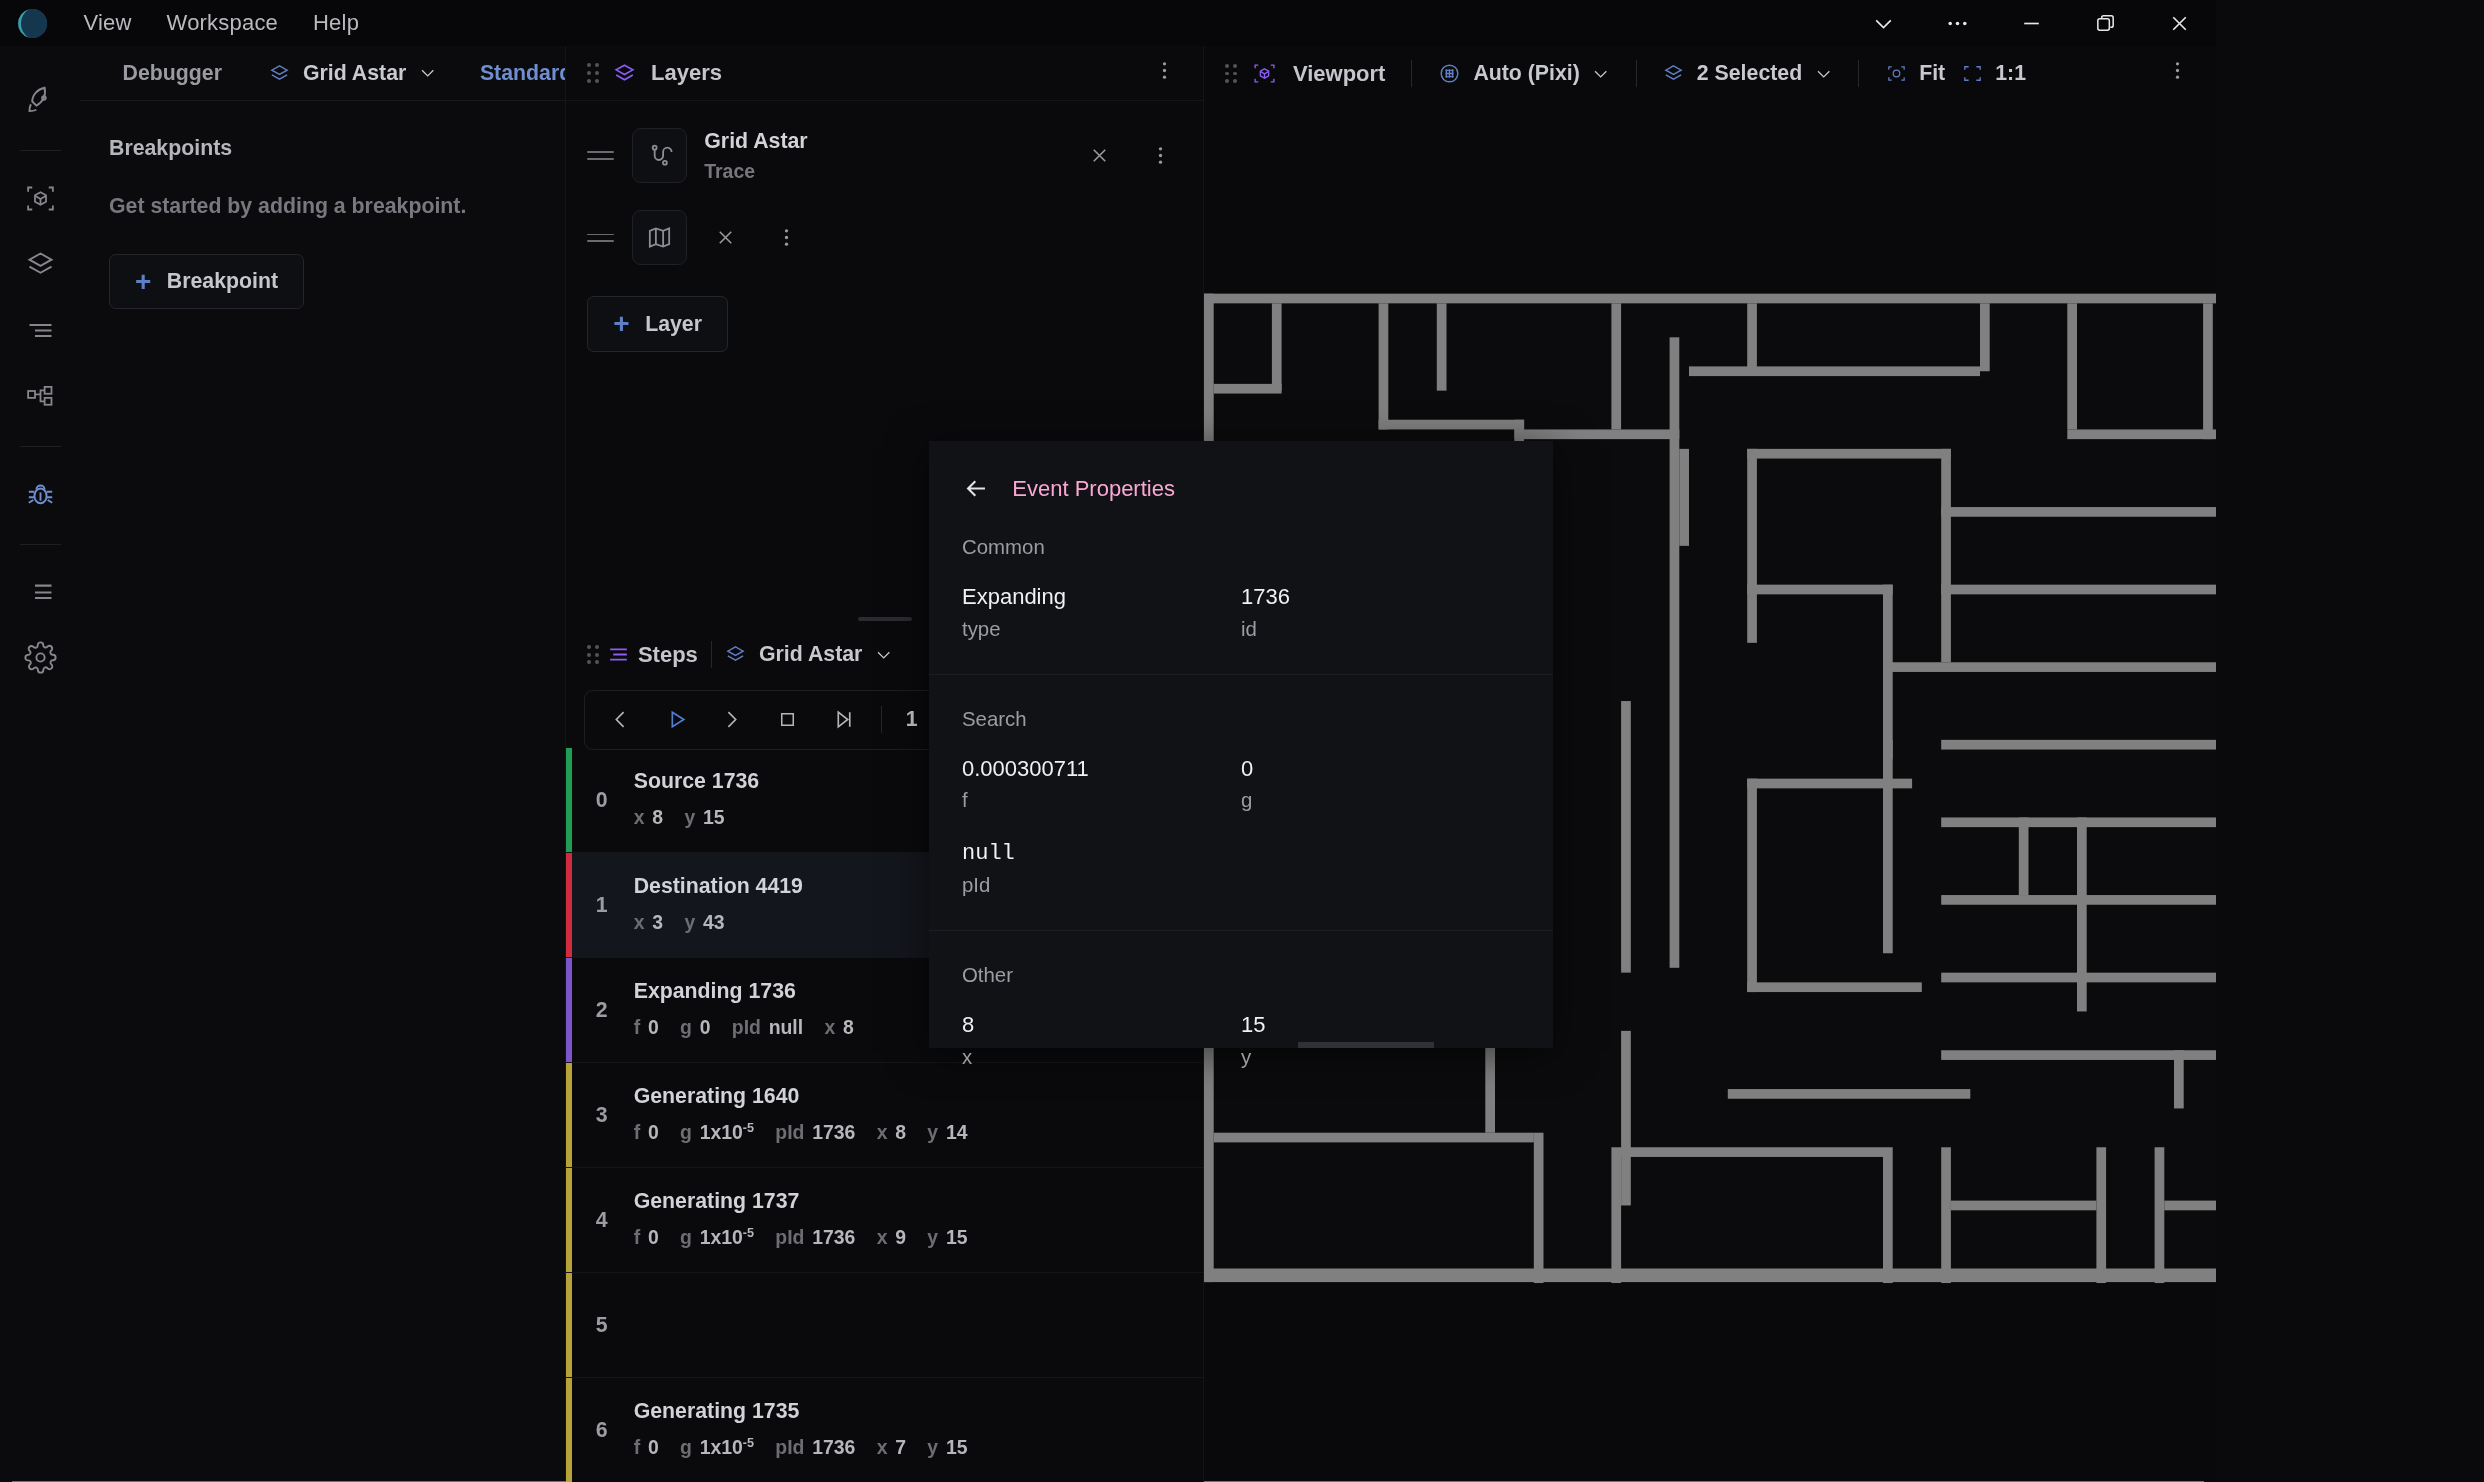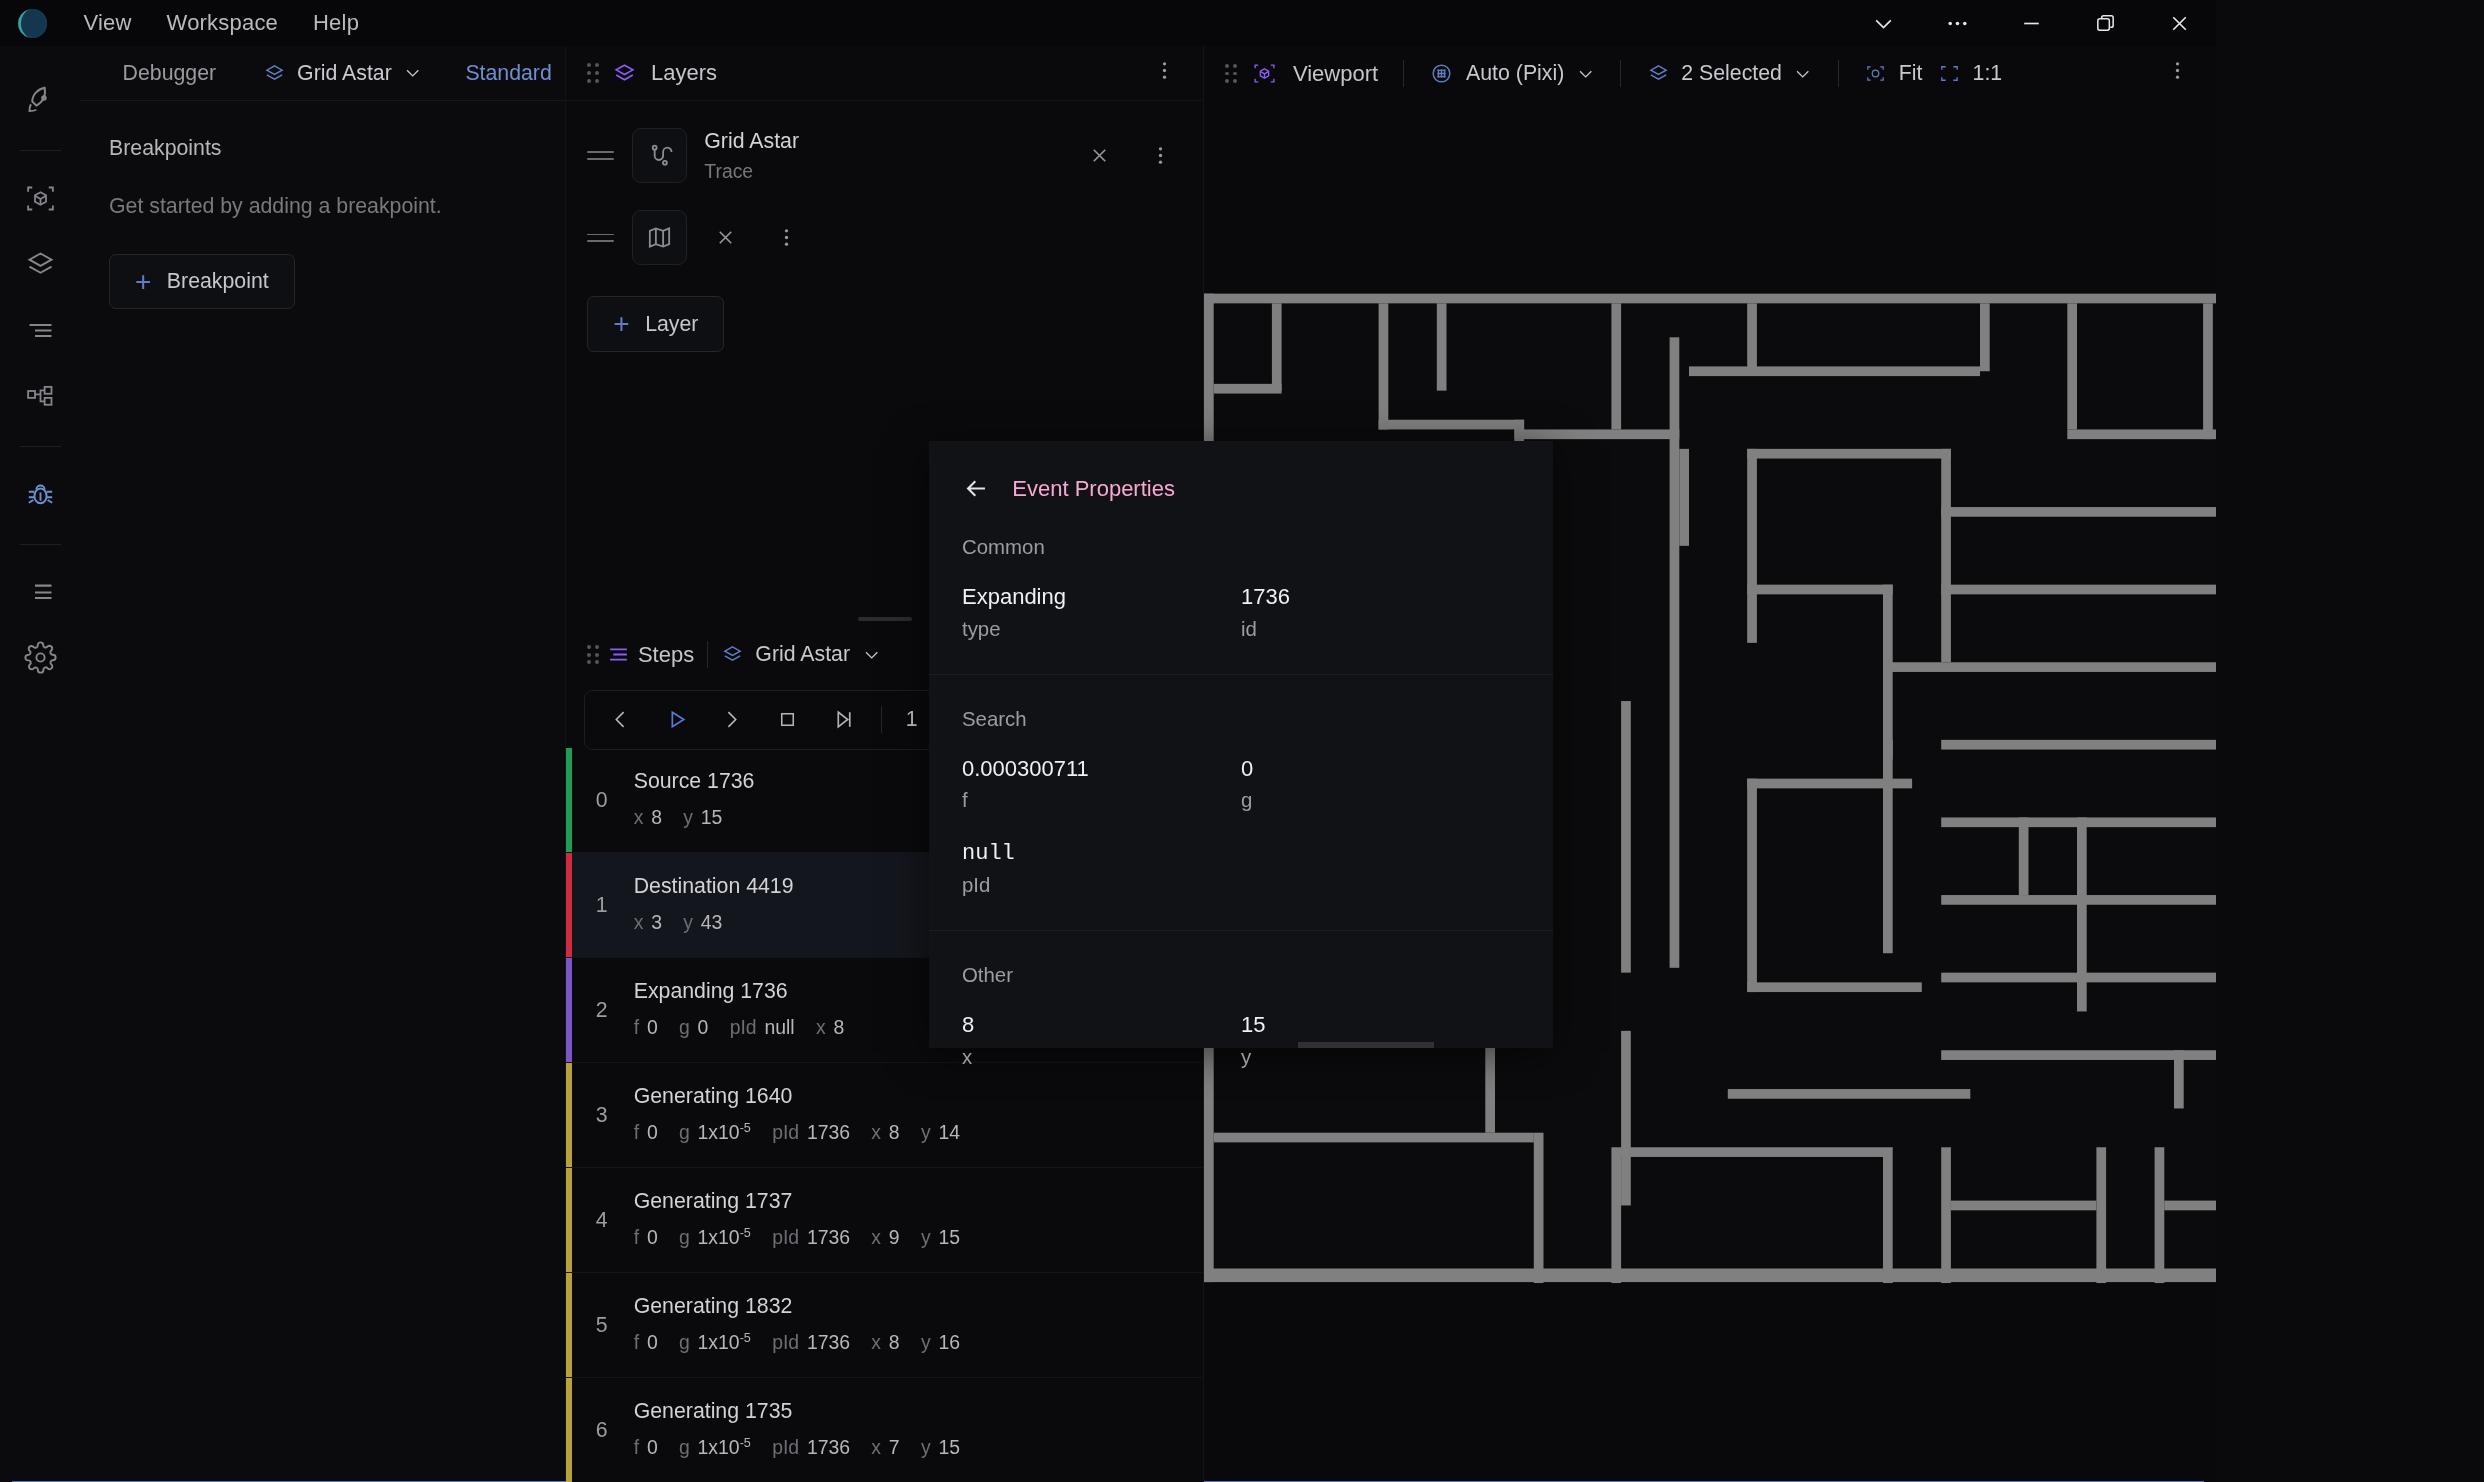--- a/index.html
+++ b/index.html
@@ -21,21 +21,21 @@
   .menu-item {
     font-size: 22px; color: #b9babd; padding: 3.9px 17.5px; letter-spacing: 0.2px;
   }
   .win-ctrls { position: absolute; right: 0; top: 0; height: 46px; display: flex; align-items: center; }
   .win-btn {
     width: 74px; height: 46px; display: flex; align-items: center; justify-content: center;
     color: #e8e8ea;
   }
 
   
-  .body { flex: 1; display: flex; min-height: 0; }
+  .body { flex: 1; display: flex; min-height: 0; font-weight: bold; }
 
   
   .rail {
     width: 80px; flex: none; background: #0b0b0e;
     display: flex; flex-direction: column; align-items: center;
     padding-top: 25px; position: relative;
   }
   .rail-btn {
     width: 60px; height: 60px; display: flex; align-items: center; justify-content: center;
     color: #86878c; position: relative; margin-bottom: 5.8px;
@@ -471,24 +471,20 @@
               <div class="stepbar-color" style="background: rgb(184, 163, 58);"></div>
               <div class="stepidx">4</div>
               <div class="stepmain">
                 <div class="steptitle">Generating 1737</div>
                 <div class="stepmeta"><span class="k">f</span><span class="v">0</span><span class="k">g</span><span class="v">1x10<sup>-5</sup></span><span class="k">pId</span><span class="v">1736</span><span class="k">x</span><span class="v">9</span><span class="k">y</span><span class="v">15</span></div>
               </div>
             </div>
             <div class="steprow">
               <div class="stepbar-color" style="background: rgb(184, 163, 58);"></div>
               <div class="stepidx">5</div>
-              <div class="stepmain">
-                <div class="steptitle">Generating 1832</div>
-                <div class="stepmeta"><span class="k">f</span><span class="v">0</span><span class="k">g</span><span class="v">1x10<sup>-5</sup></span><span class="k">pId</span><span class="v">1736</span><span class="k">x</span><span class="v">8</span><span class="k">y</span><span class="v">16</span></div>
-              </div>
             </div>
             <div class="steprow">
               <div class="stepbar-color" style="background: rgb(184, 163, 58);"></div>
               <div class="stepidx">6</div>
               <div class="stepmain">
                 <div class="steptitle">Generating 1735</div>
                 <div class="stepmeta"><span class="k">f</span><span class="v">0</span><span class="k">g</span><span class="v">1x10<sup>-5</sup></span><span class="k">pId</span><span class="v">1736</span><span class="k">x</span><span class="v">7</span><span class="k">y</span><span class="v">15</span></div>
               </div>
             </div>
           </div>

